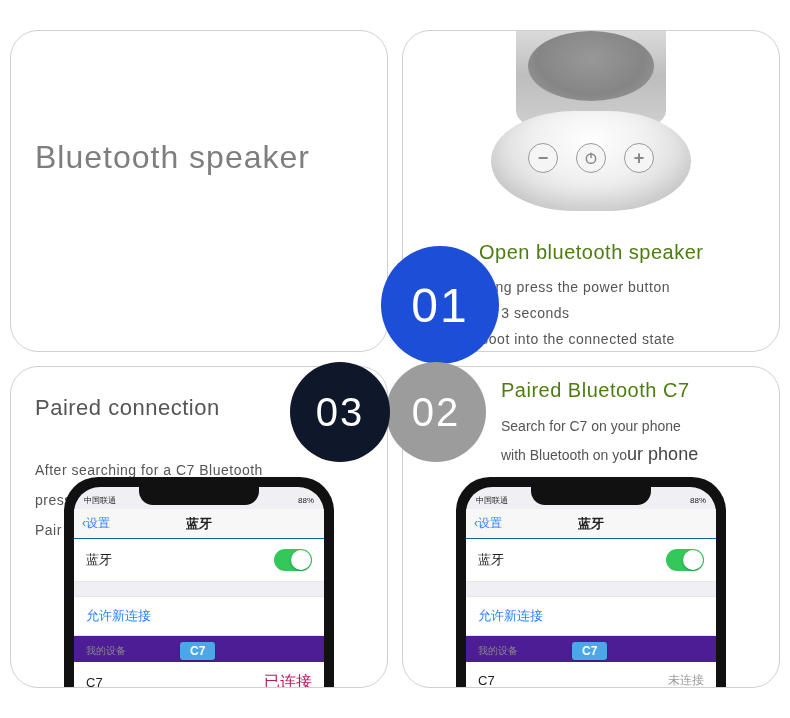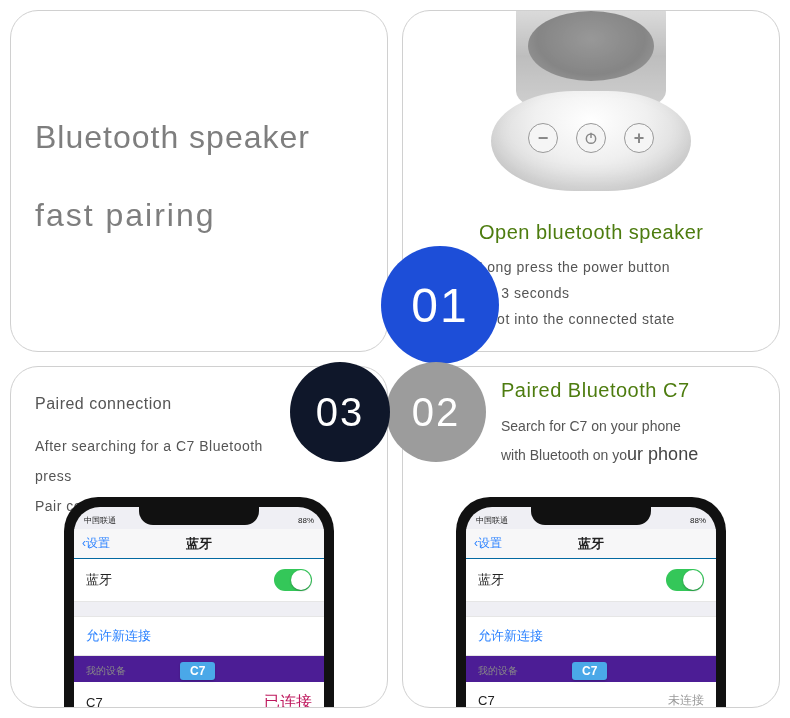--- a/index.html
+++ b/index.html
@@ -9,21 +9,21 @@
     background: #ffffff;
     font-family: Arial, "Helvetica Neue", sans-serif;
     overflow: hidden;
     position: relative;
   }
   .grid {
     display: grid;
     grid-template-columns: 1fr 1fr;
     grid-template-rows: 1fr 1fr;
     gap: 14px;
-    padding: 10px 10px;
+    padding: 30px 10px;
     height: 100%;
   }
   .card {
     border: 1.5px solid #d0d0d0;
     border-radius: 28px;
     position: relative;
     overflow: hidden;
     background: #fff;
   }
   
@@ -166,21 +166,21 @@
   .step02-text .step-title { font-size:20px; }
   .step02-text .mix { font-size:14px; color:#555; line-height:28px; }
   .step02-text .mix b { font-weight:normal; font-size:18px; color:#444; }
   
   .step03-text {
     position: absolute;
     top: 28px;
     left: 24px;
     right: 90px;
   }
-  .step03-text .step-title { font-size:16px; color:#555; margin-bottom:18px; }
+  .step03-text .step-title { font-size:22px; color:#555; margin-bottom:34px; }
   .step03-text .step-line { font-size:14px; line-height:30px; }
   
   .phone {
     position: absolute;
     bottom: -50px;
     left: 50%;
     transform: translateX(-50%);
     width: 270px;
     height: 260px;
     background: #111;
@@ -242,21 +242,20 @@
   .notconn { color:#999;font-size:12px; }
   .mydev-row { background:#4c1d95;padding:6px 12px 2px;font-size:10px;color:#888;display:flex;align-items:center;gap:48px; }
 </style>
 </head>
 <body>
 
 <div class="grid">
 
   <div class="card">
     <div class="title-line1">Bluetooth speaker</div>
-    <div class="title-line2">fast pairing</div>
   </div>
 
   <div class="card">
     <div class="speaker">
       <div class="speaker-glass"></div>
       <div class="speaker-body">
         <div class="btn-row">
           <div class="cbtn">−</div>
           <div class="cbtn">
             <svg viewBox="0 0 24 24" fill="none" stroke="#888" stroke-width="2.2">

